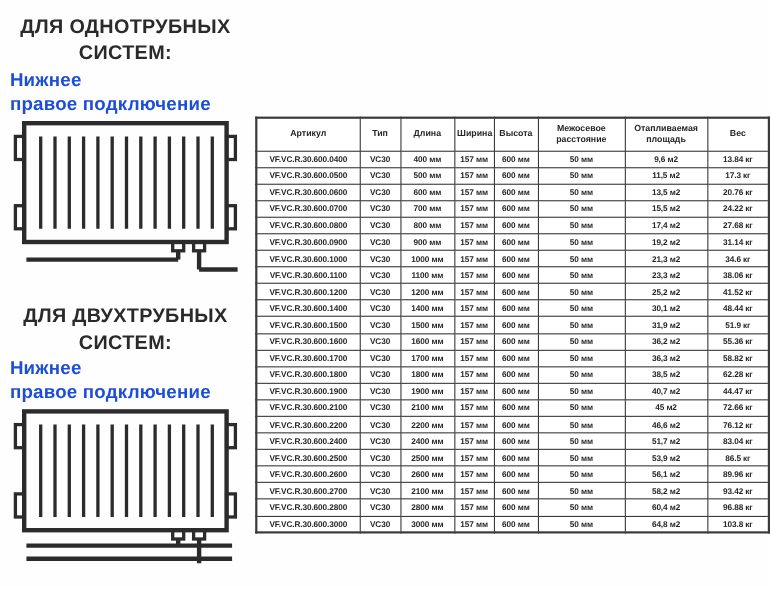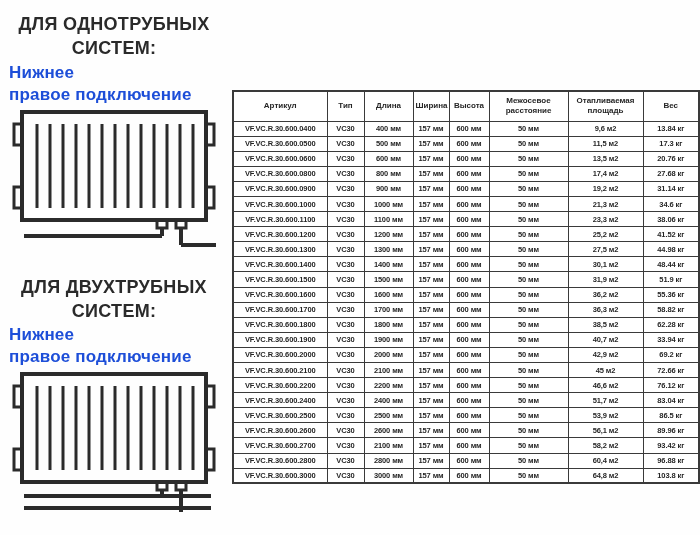--- a/index.html
+++ b/index.html
@@ -25,21 +25,21 @@
     color:#1d4ed8;
   }
   .title-1 { top:13px; }
   .label-1 { top:62px; }
   .diagram-1 { position:absolute; left:6px; top:106px; }
   .title-2 { top:276px; }
   .label-2 { top:324px; }
   .diagram-2 { position:absolute; left:6px; top:368px; }
   svg .ln { stroke:#2b2b2b; fill:none; }
   
-  .table-area { position:absolute; left:232px; top:90px; }
+  .table-area { position:absolute; left:232px; top:106px; }
   table.spec {
     border-collapse:collapse; table-layout:fixed; width:466px;
     background:#ffffff;
     font-family:"Liberation Sans","DejaVu Sans",sans-serif;
   }
   table.spec th, table.spec td {
     border:1px solid #3a3a3a;
     font-weight:bold; text-align:center; vertical-align:middle;
     color:#262626; overflow:hidden; white-space:nowrap;
   }
@@ -185,20 +185,30 @@
             <td>VF.VC.R.30.600.0600</td>
             <td>VC30</td>
             <td>600 мм</td>
             <td>157 мм</td>
             <td>600 мм</td>
             <td>50 мм</td>
             <td>13,5 м2</td>
             <td>20.76 кг</td>
           </tr>
           <tr>
+            <td>VF.VC.R.30.600.0700</td>
+            <td>VC30</td>
+            <td>700 мм</td>
+            <td>157 мм</td>
+            <td>600 мм</td>
+            <td>50 мм</td>
+            <td>15,5 м2</td>
+            <td>24.22 кг</td>
+          </tr>
+          <tr>
             <td>VF.VC.R.30.600.0800</td>
             <td>VC30</td>
             <td>800 мм</td>
             <td>157 мм</td>
             <td>600 мм</td>
             <td>50 мм</td>
             <td>17,4 м2</td>
             <td>27.68 кг</td>
           </tr>
           <tr>
@@ -235,30 +245,20 @@
             <td>VF.VC.R.30.600.1200</td>
             <td>VC30</td>
             <td>1200 мм</td>
             <td>157 мм</td>
             <td>600 мм</td>
             <td>50 мм</td>
             <td>25,2 м2</td>
             <td>41.52 кг</td>
           </tr>
           <tr>
-            <td>VF.VC.R.30.600.1300</td>
-            <td>VC30</td>
-            <td>1300 мм</td>
-            <td>157 мм</td>
-            <td>600 мм</td>
-            <td>50 мм</td>
-            <td>27,5 м2</td>
-            <td>44.98 кг</td>
-          </tr>
-          <tr>
             <td>VF.VC.R.30.600.1400</td>
             <td>VC30</td>
             <td>1400 мм</td>
             <td>157 мм</td>
             <td>600 мм</td>
             <td>50 мм</td>
             <td>30,1 м2</td>
             <td>48.44 кг</td>
           </tr>
           <tr>
@@ -302,31 +302,21 @@
             <td>62.28 кг</td>
           </tr>
           <tr>
             <td>VF.VC.R.30.600.1900</td>
             <td>VC30</td>
             <td>1900 мм</td>
             <td>157 мм</td>
             <td>600 мм</td>
             <td>50 мм</td>
             <td>40,7 м2</td>
-            <td>33.94 кг</td>
-          </tr>
-          <tr>
-            <td>VF.VC.R.30.600.2000</td>
-            <td>VC30</td>
-            <td>2000 мм</td>
-            <td>157 мм</td>
-            <td>600 мм</td>
-            <td>50 мм</td>
-            <td>42,9 м2</td>
-            <td>69.2 кг</td>
+            <td>44.47 кг</td>
           </tr>
           <tr>
             <td>VF.VC.R.30.600.2100</td>
             <td>VC30</td>
             <td>2100 мм</td>
             <td>157 мм</td>
             <td>600 мм</td>
             <td>50 мм</td>
             <td>45 м2</td>
             <td>72.66 кг</td>

